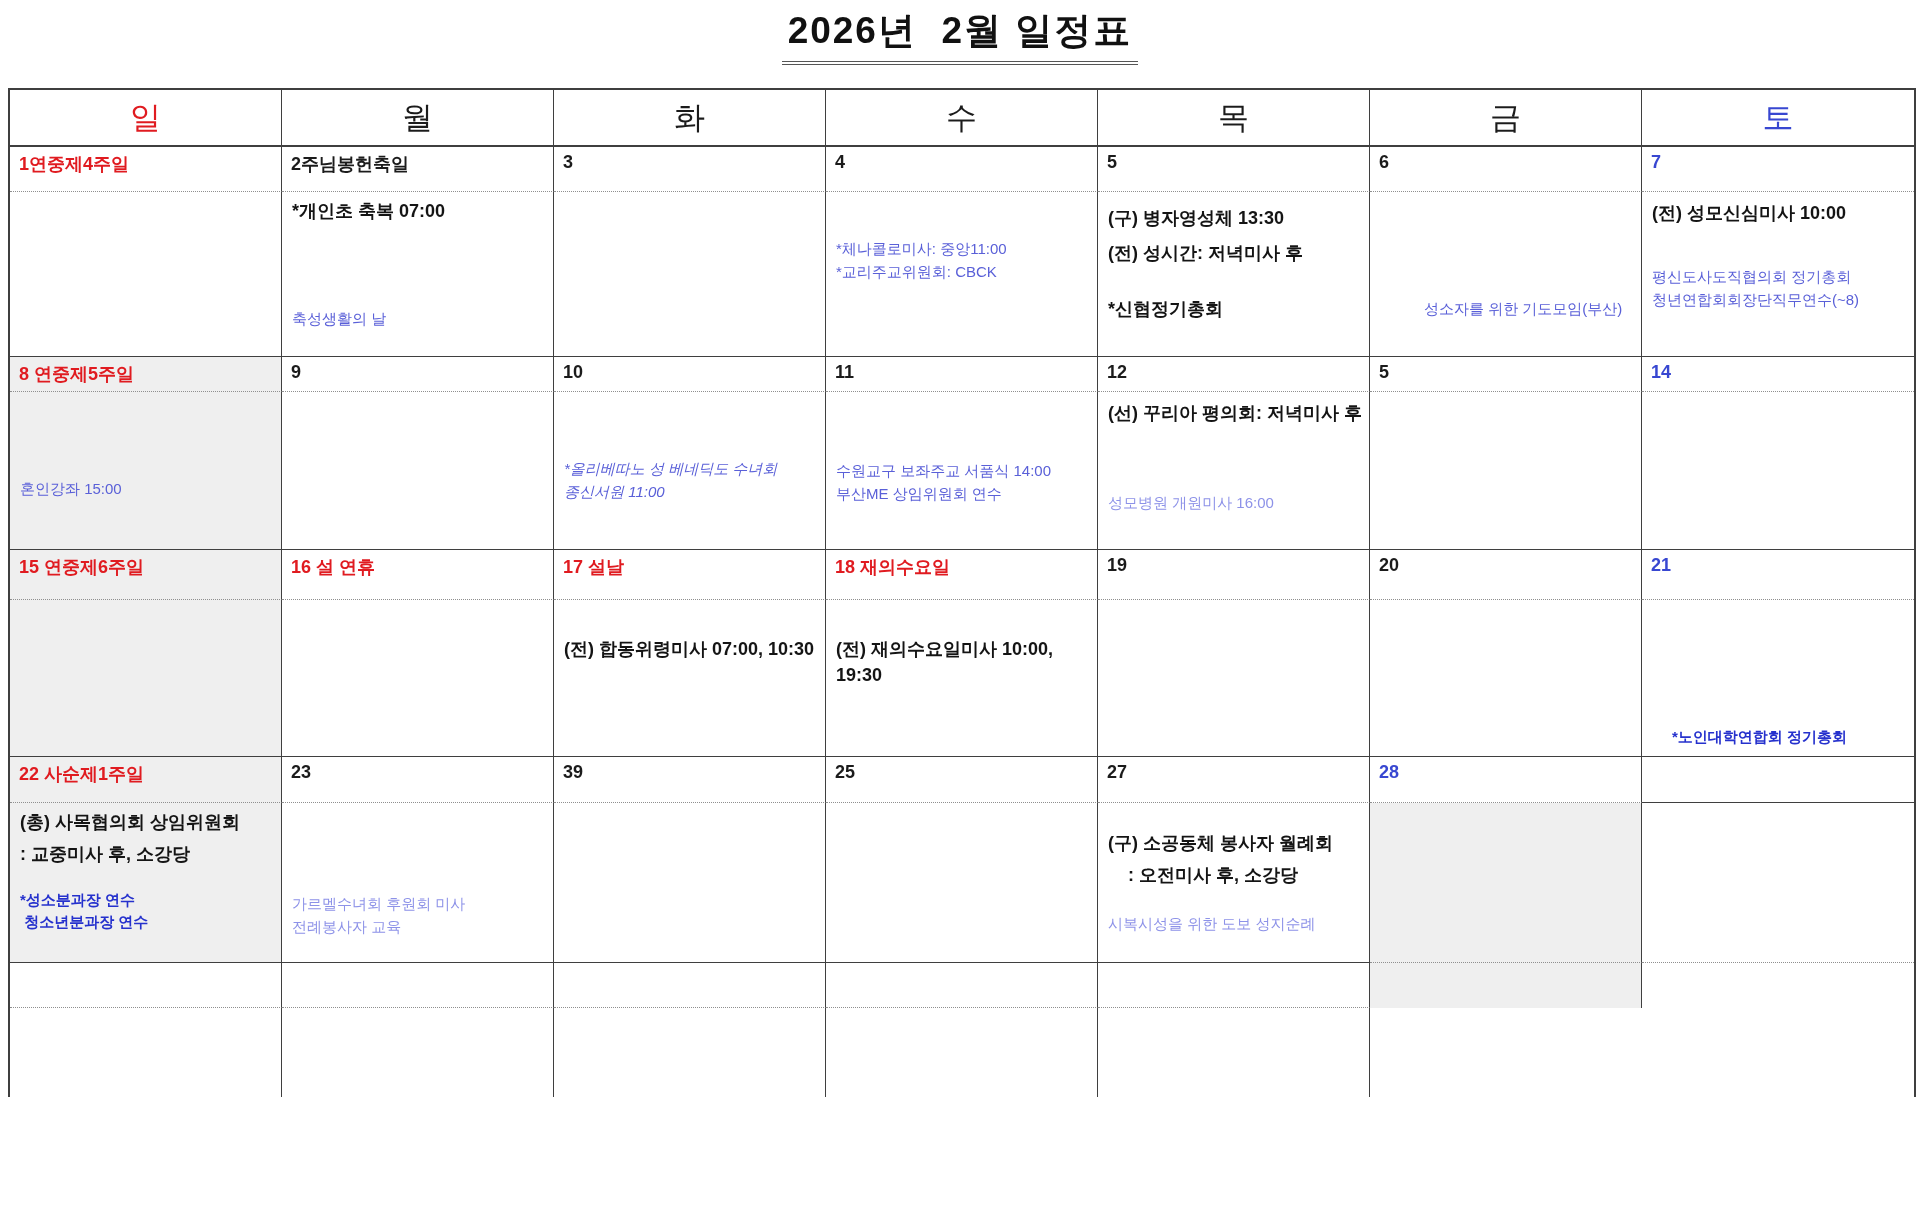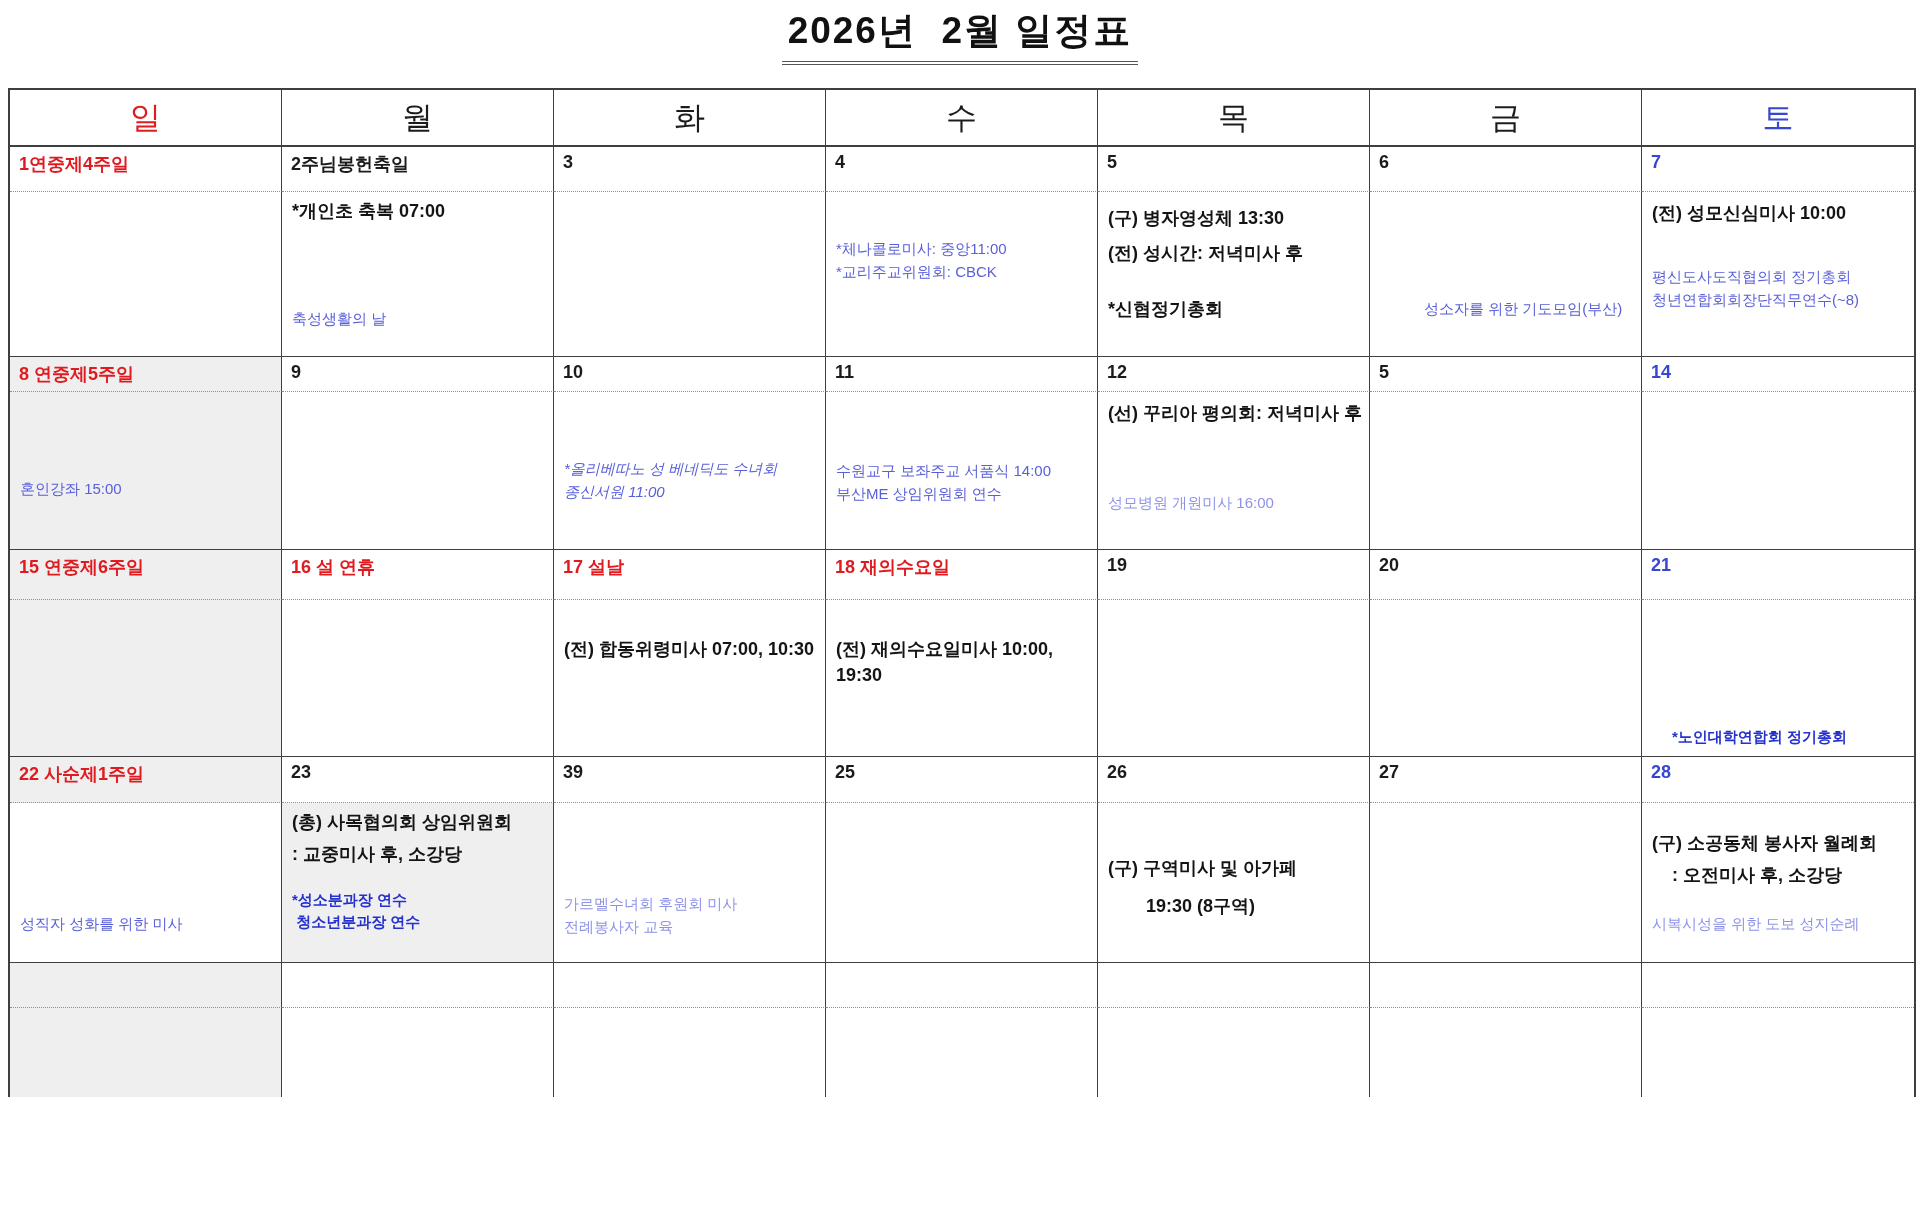--- a/index.html
+++ b/index.html
@@ -118,41 +118,36 @@
       </div>
       <div class="ecell"></div>
       <div class="ecell"></div>
       <div class="ecell">
         <div class="ev BB" style="top: 126px; margin-left: 20px;">*노인대학연합회 정기총회</div>
       </div>
       <div class="dcell red gray">22 사순제1주일</div>
       <div class="dcell blk">23</div>
       <div class="dcell blk">39</div>
       <div class="dcell blk">25</div>
-      <div class="dcell blk">26</div>
       <div class="dcell blk">27</div>
       <div class="dcell blu">28</div>
       <div class="ecell">
         <div class="ev bm" style="top: 110px;">성직자 성화를 위한 미사</div>
       </div>
       <div class="ecell gray">
         <div class="ev bb" style="top: 6px;">(총) 사목협의회 상임위원회</div>
         <div class="ev bb" style="top: 38px;">: 교중미사 후, 소강당</div>
         <div class="ev BB" style="top: 86px;">*성소분과장 연수
 &nbsp;청소년분과장 연수</div>
       </div>
       <div class="ecell">
         <div class="ev bl" style="top: 90px;">가르멜수녀회 후원회 미사
 전례봉사자 교육</div>
       </div>
       <div class="ecell"></div>
-      <div class="ecell">
-        <div class="ev bb" style="top: 52px;">(구) 구역미사 및 아가페</div>
-        <div class="ev bb" style="top: 90px; left: 48px;">19:30 (8구역)</div>
-      </div>
       <div class="ecell"></div>
       <div class="ecell">
         <div class="ev bb" style="top: 27px;">(구) 소공동체 봉사자 월례회</div>
         <div class="ev bb" style="top: 59px; left: 30px;">: 오전미사 후, 소강당</div>
         <div class="ev bl" style="top: 110px;">시복시성을 위한 도보 성지순례</div>
       </div>
       <div class="dcell blk gray"></div>
       <div class="dcell blk"></div>
       <div class="dcell blk"></div>
       <div class="dcell blk"></div>

